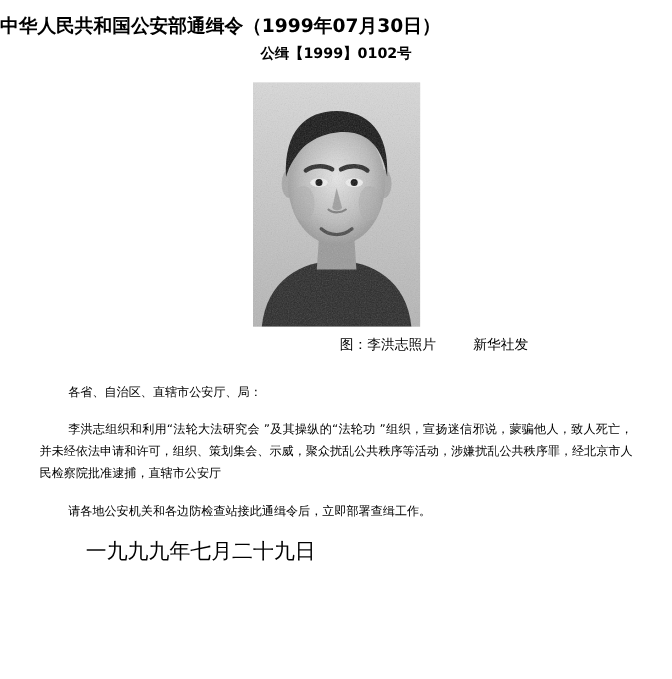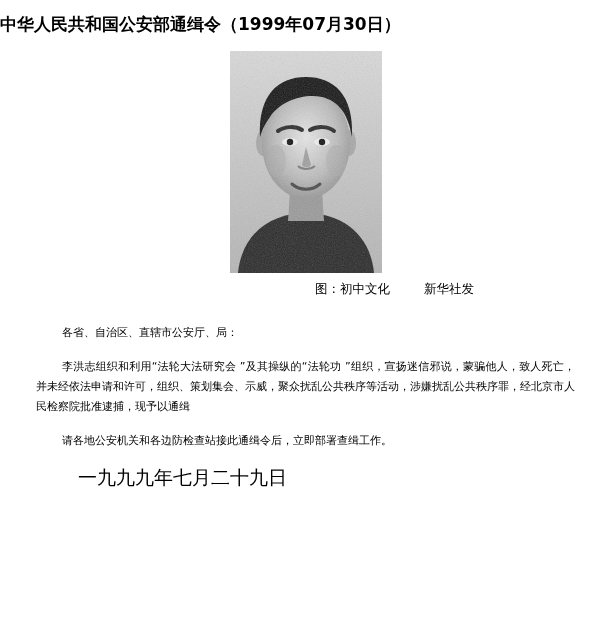--- a/index.html
+++ b/index.html
@@ -82,20 +82,21 @@
     line-height: 20px;
     margin: 16px;
   }
 </style>
 </head>
 <body>
 
 <div class="page">
 
   <div class="doc-title">中华人民共和国公安部通缉令（1999年07月30日）</div>
+  <div class="doc-subtitle">公缉【1999】0102号</div>
 
   <div class="photo-wrap">
     <div class="photo">
       <svg width="152" height="222" viewBox="0 0 152 222">
         <defs>
           <radialGradient id="faceg" cx="50%" cy="45%" r="60%">
             <stop offset="0%" stop-color="#e8e8e8"></stop>
             <stop offset="60%" stop-color="#bdbdbd"></stop>
             <stop offset="100%" stop-color="#8f8f8f"></stop>
           </radialGradient>
@@ -137,24 +138,24 @@
 
         <path d="M62 133 C70 140 82 140 90 133" stroke="#4a4a4a" stroke-width="3" fill="none" stroke-linecap="round"></path>
 
         <ellipse cx="46" cy="110" rx="10" ry="16" fill="#ababab" opacity="0.5"></ellipse>
         <ellipse cx="106" cy="110" rx="10" ry="16" fill="#ababab" opacity="0.5"></ellipse>
 
         <rect x="0" y="0" width="152" height="222" filter="url(#grain)" opacity="0.55"></rect>
       </svg>
     </div>
     <div class="photo-caption">
-      <span>图：初中文化</span><span class="credit">新华社发</span>
+      <span>图：李洪志照片</span><span class="credit">新华社发</span>
     </div>
   </div>
 
   <div class="body-text">
     <p class="para indent">各省、自治区、直辖市公安厅、局：</p>
-    <p class="para indent">李洪志组织和利用“法轮大法研究会 ”及其操纵的“法轮功 ”组织，宣扬迷信邪说，蒙骗他人，致人死亡，并未经依法申请和许可，组织、策划集会、示威，聚众扰乱公共秩序等活动，涉嫌扰乱公共秩序罪，经北京市人民检察院批准逮捕，现予以通缉</p>
+    <p class="para indent">李洪志组织和利用“法轮大法研究会 ”及其操纵的“法轮功 ”组织，宣扬迷信邪说，蒙骗他人，致人死亡，并未经依法申请和许可，组织、策划集会、示威，聚众扰乱公共秩序等活动，涉嫌扰乱公共秩序罪，经北京市人民检察院批准逮捕，直辖市公安厅</p>
     <p class="para indent para-tight">请各地公安机关和各边防检查站接此通缉令后，立即部署查缉工作。</p>
     <p class="date-line">一九九九年七月二十九日</p>
   </div>
 
 </div>
 
 </body></html>

